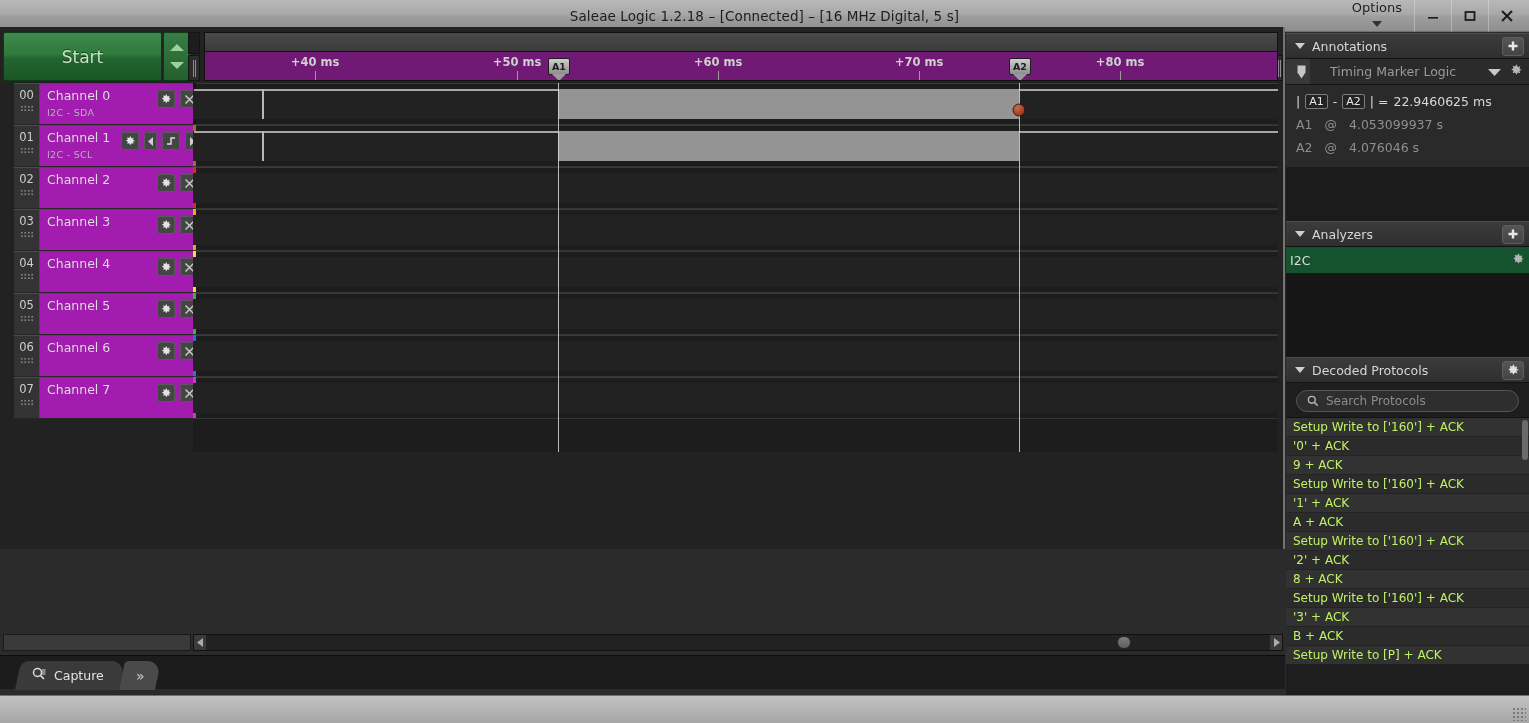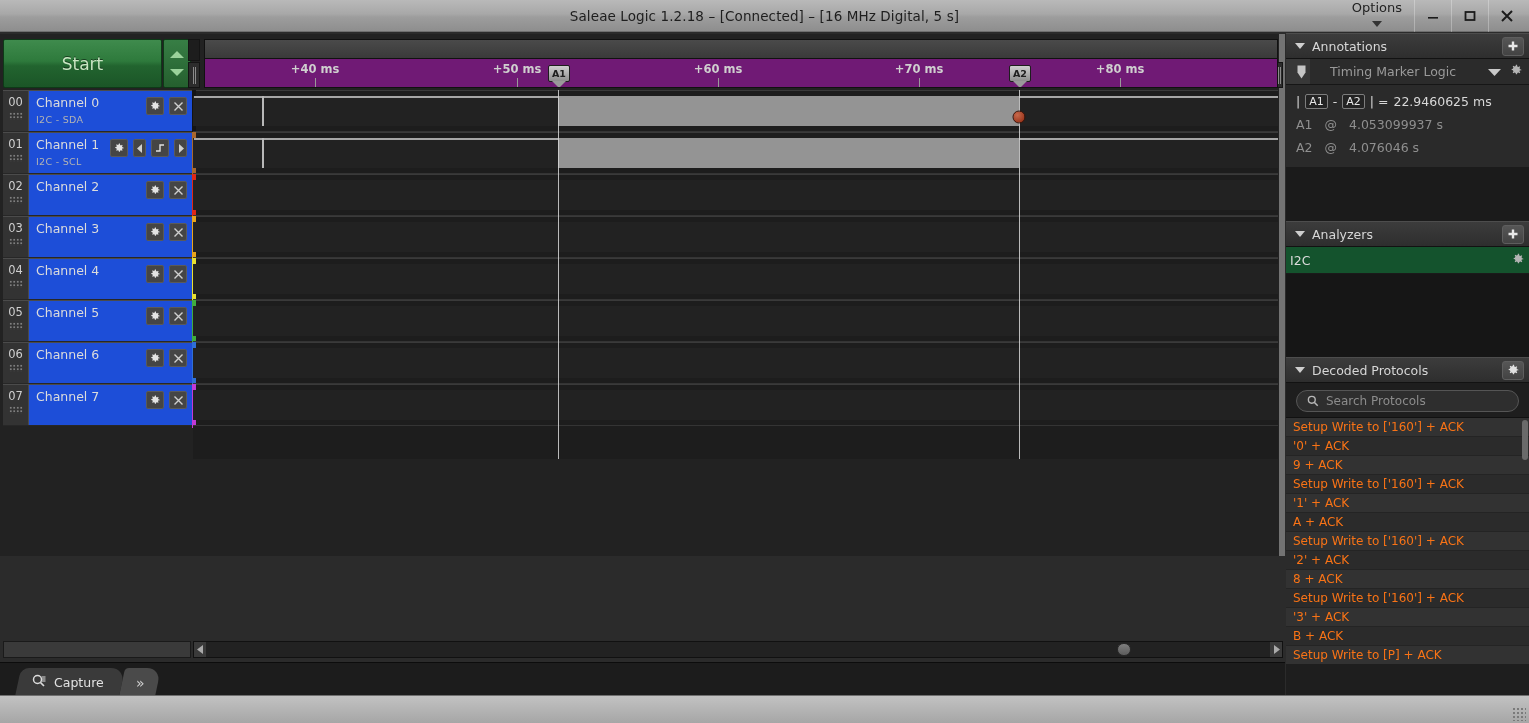--- a/index.html
+++ b/index.html
@@ -37,23 +37,23 @@
   }
   .wbtn {
     width: 37px; height: 32px; display: flex; align-items: center;
     justify-content: center; color: #1b1b1b; cursor: default;
     border-left: 1px solid rgba(255,255,255,.28);
   }
   .wbtn svg { display: block; }
 
   
   .shell {
-    position: absolute; left: 0; top: 34px; width: 1285px; height: 522px;
+    position: absolute; left: 0; top: 27px; width: 1285px; height: 522px;
     background: #222222;
-    border-right: 6px solid #737373;
+    border-right: 2px solid #737373;
   }
 
   
   .startwrap {
     position: absolute; left: 3px; top: 5px; width: 189px; height: 49px;
     display: flex;
   }
   .start-btn {
     width: 159px; height: 49px;
     background: linear-gradient(to bottom, #3f8b4d 0%, #2e7a3c 45%, #22642f 55%, #1b5527 100%);
@@ -70,24 +70,24 @@
     display: flex; flex-direction: column; align-items: center;
     justify-content: space-around; padding: 6px 0; cursor: pointer;
   }
   .tri-up { width:0;height:0;border-left:7px solid transparent;border-right:7px solid transparent;border-bottom:7px solid #9bd29b; }
   .tri-dn { width:0;height:0;border-left:7px solid transparent;border-right:7px solid transparent;border-top:7px solid #9bd29b; }
 
   
   .chanlist { position: absolute; left: 3px; top: 56px; width: 189px; }
   .chanrow {
     position: relative; height: 42px; width: 189px;
-    background: #1d4ed8;
+    background: #a21caf;
     border-top: 1px solid #4b4b4b;
     border-bottom: 1px solid #272727;
-    display: flex; align-items: stretch;
+    display: flex; align-items: stretch; margin-left: 11px;
   }
   .chan-idx {
     width: 26px; flex: 0 0 26px; background: #333333;
     border-right: 1px solid #4a4a4a;
     display: flex; flex-direction: column; align-items: center;
     padding-top: 4px; gap: 3px;
   }
   .chan-num { font-size: 11.5px; color: #cfcfcf; }
   .grip {
     width: 14px; height: 8px;
@@ -288,21 +288,21 @@
     font-size: 12px; color: #d0d0d0; font-family: "DejaVu Sans","Liberation Sans",sans-serif;
   }
   .search-box input::placeholder { color: #8c8c8c; }
 
   .proto-list {
     position: relative; background: #2b2b2b; height: 247px; overflow: hidden;
     border-top: 1px solid #111;
   }
   .proto-item {
     height: 19px; line-height: 19px; padding-left: 7px;
-    font-size: 12px; color: #f97316; cursor: pointer;
+    font-size: 12px; color: #bef264; cursor: pointer;
     border-bottom: 1px solid #242424;
   }
   .proto-item.alt { background: #323232; }
   .proto-scroll {
     position: absolute; right: 1px; top: 2px; width: 6px; height: 40px;
     border-radius: 3px; background: #6a6a6a;
   }
 
   
   .winbottom {

